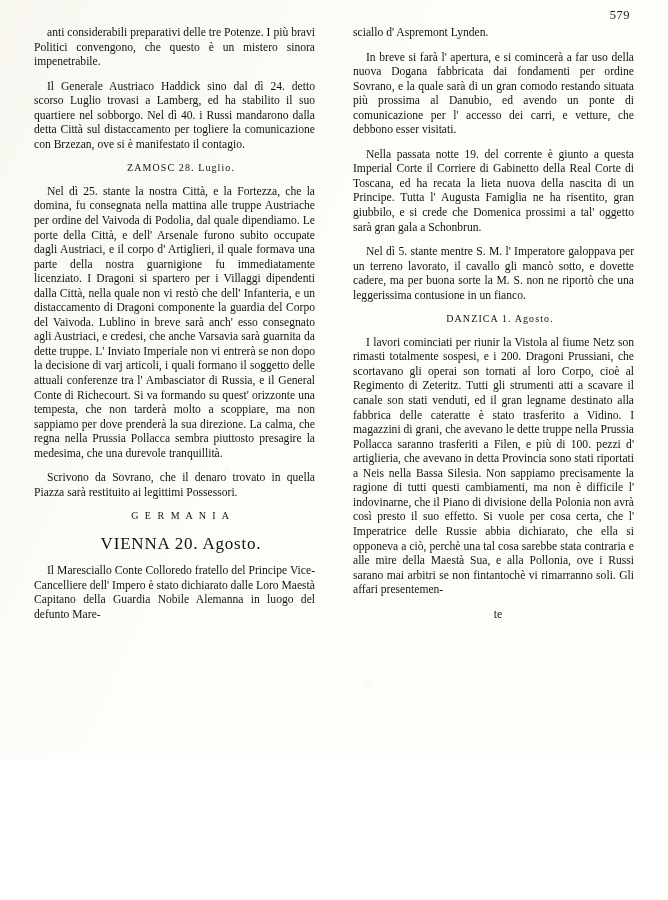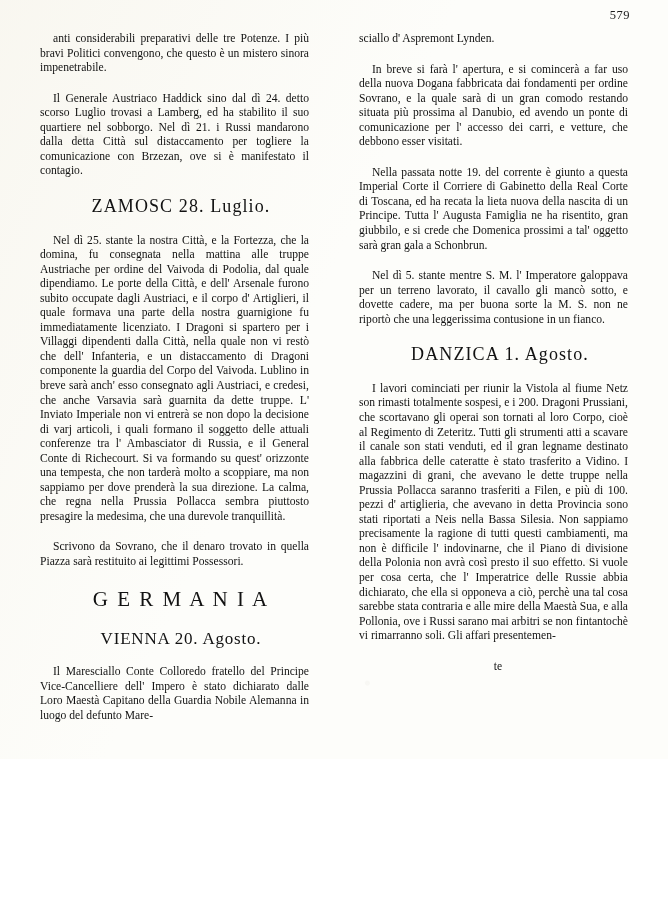--- a/index.html
+++ b/index.html
@@ -54,39 +54,39 @@
   .col {
     width: 302px;
     font-size: 11.6px;
     line-height: 1.255;
     color: #121212;
     text-align: justify;
     text-justify: inter-word;
     hyphens: manual;
   }
   .col p {
-    margin: 16px;
+    margin: 10px;
     text-indent: 13px;
   }
   .col p.noindent {
     text-indent: 0;
     font-family: Liberation Serif, serif;
   }
   .heading {
     text-align: center;
     margin: 2px 0 0 0;
     text-indent: 0;
     letter-spacing: 0.4px;
   }
   .heading-major {
-    font-size: 21px;
+    font-size: 10px;
     letter-spacing: 2px;
   }
   .heading-place {
-    font-size: 18px;
+    font-size: 10px;
     letter-spacing: 1.1px;
   }
   .heading-sub {
     font-size: 17px;
     letter-spacing: 0.8px;
   }
   .tail {
     text-align: center;
     text-indent: 0;
     margin-top: 0;
@@ -100,21 +100,21 @@
 <body>
 
 <div id="page">
 
   <div class="page-number smudge">579</div>
 
   <div class="columns">
 
     <div class="col smudge" id="left-col">
         <p class="">anti considerabili preparativi delle tre Potenze. I più bravi Politici convengono, che questo è un mistero sinora impenetrabile.</p>
-        <p class="">Il Generale Austriaco Haddick sino dal dì 24. detto scorso Luglio trovasi a Lamberg, ed ha stabilito il suo quartiere nel sobborgo. Nel dì 21. i Russi mandarono dalla detta Città sul distaccamento per togliere la comunicazione con Brzezan, ove si è manifestato il contagio.</p>
+        <p class="">Il Generale Austriaco Haddick sino dal dì 24. detto scorso Luglio trovasi a Lamberg, ed ha stabilito il suo quartiere nel sobborgo. Nel dì 40. i Russi mandarono dalla detta Città sul distaccamento per togliere la comunicazione con Brzezan, ove si è manifestato il contagio.</p>
         <p class="heading heading-place">ZAMOSC 28. Luglio.</p>
         <p class="">Nel dì 25. stante la nostra Città, e la Fortezza, che la domina, fu consegnata nella mattina alle truppe Austriache per ordine del Vaivoda di Podolia, dal quale dipendiamo. Le porte della Città, e dell' Arsenale furono subito occupate dagli Austriaci, e il corpo d' Artiglieri, il quale formava una parte della nostra guarnigione fu immediatamente licenziato. I Dragoni si spartero per i Villaggi dipendenti dalla Città, nella quale non vi restò che dell' Infanteria, e un distaccamento di Dragoni componente la guardia del Corpo del Vaivoda. Lublino in breve sarà anch' esso consegnato agli Austriaci, e credesi, che anche Varsavia sarà guarnita da dette truppe. L' Inviato Imperiale non vi entrerà se non dopo la decisione di varj articoli, i quali formano il soggetto delle attuali conferenze tra l' Ambasciator di Russia, e il General Conte di Richecourt. Si va formando su quest' orizzonte una tempesta, che non tarderà molto a scoppiare, ma non sappiamo per dove prenderà la sua direzione. La calma, che regna nella Prussia Pollacca sembra piuttosto presagire la medesima, che una durevole tranquillità.</p>
         <p class="">Scrivono da Sovrano, che il denaro trovato in quella Piazza sarà restituito ai legittimi Possessori.</p>
         <p class="heading heading-major">G E R M A N I A</p>
         <p class="heading heading-sub">VIENNA 20. Agosto.</p>
         <p class="">Il Maresciallo Conte Colloredo fratello del Principe Vice-Cancelliere dell' Impero è stato dichiarato dalle Loro Maestà Capitano della Guardia Nobile Alemanna in luogo del defunto Mare-</p>
       </div>
     <div class="col smudge" id="right-col">
         <p class="noindent">sciallo d' Aspremont Lynden.</p>
         <p class="">In breve si farà l' apertura, e si comincerà a far uso della nuova Dogana fabbricata dai fondamenti per ordine Sovrano, e la quale sarà di un gran comodo restando situata più prossima al Danubio, ed avendo un ponte di comunicazione per l' accesso dei carri, e vetture, che debbono esser visitati.</p>

